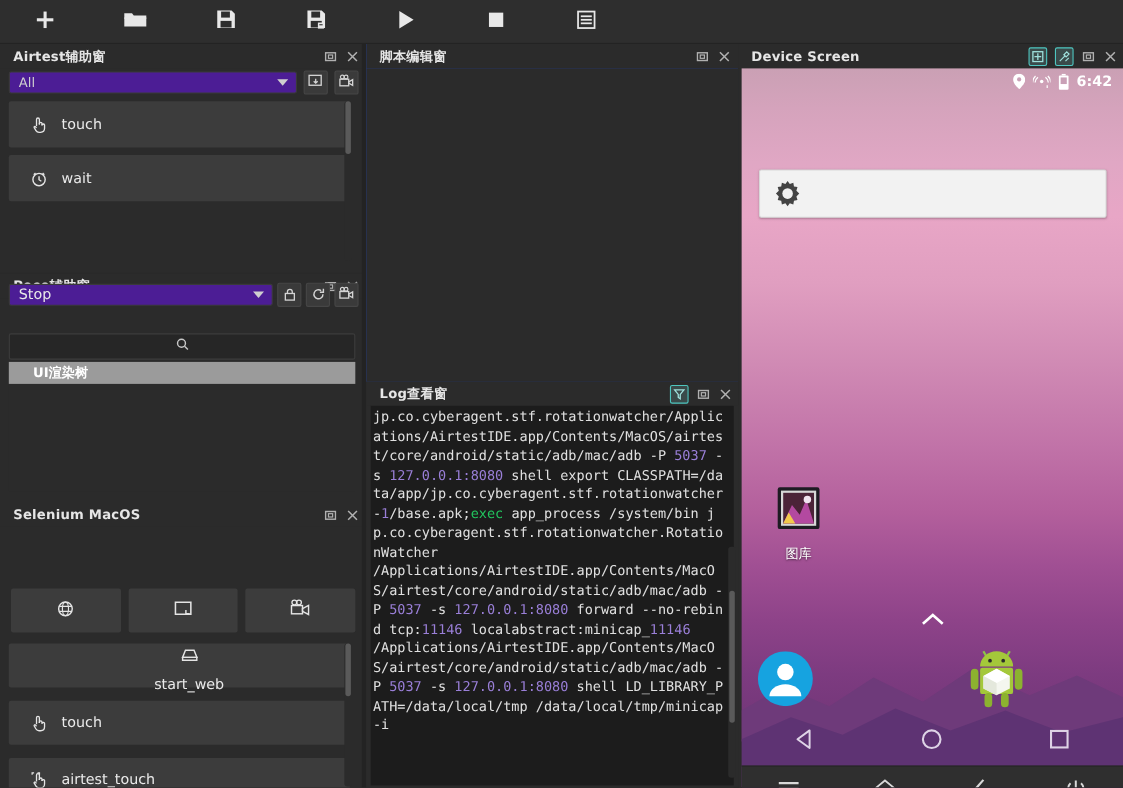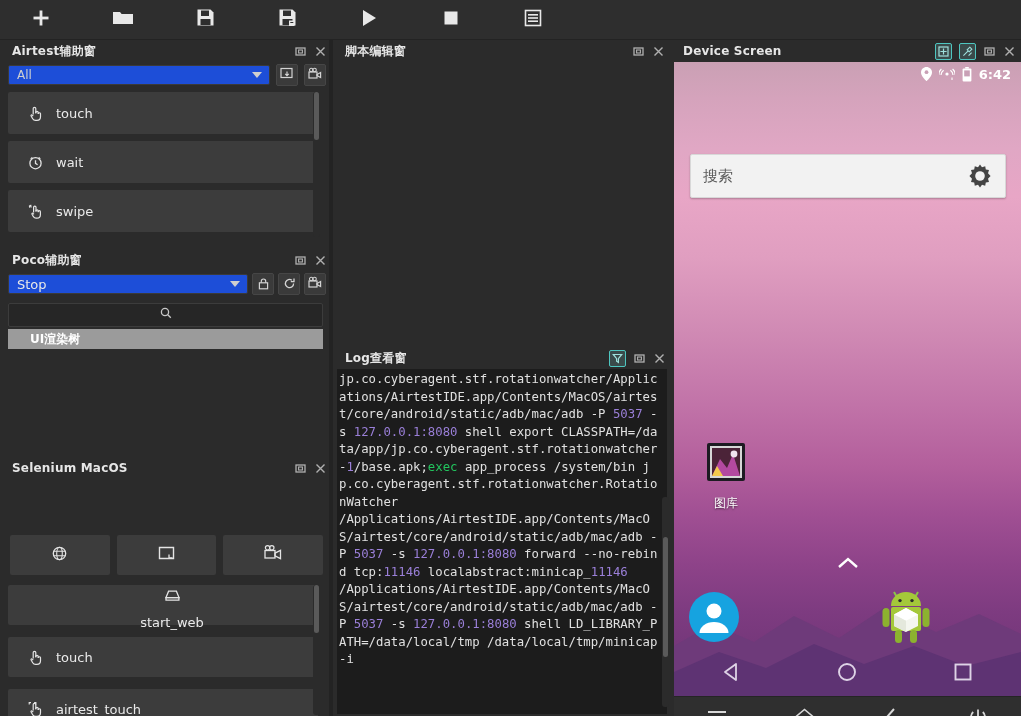--- a/index.html
+++ b/index.html
@@ -42,21 +42,21 @@
   .hdr-ico.boxed {
     width: 17px; height: 17px; border: 1px solid #4ec6c0; border-radius: 2px;
     background: #3a4a4a;
   }
   .hdr-ico.boxed svg { stroke: #9fe0dc; }
 
   
   #left-col { position: absolute; left: 0; top: 40px; width: 333px; height: 676px; background: #2b2b2b; }
 
   .combo {
-    height: 20px; background: #1d4ed8; border: 1px solid #3a3a3a; border-radius: 2px;
+    height: 20px; background: #4c1d95; border: 1px solid #3a3a3a; border-radius: 2px;
     display: flex; align-items: center; padding: 0 4px 0 8px; cursor: pointer;
   }
   .combo-val { flex: 1; font-size: 12px; color: #cfcfcf; white-space: nowrap; overflow: hidden; }
   .combo.big .combo-val { font-size: 13px; color: #e8e8e8; }
   .caret { width: 0; height: 0; border-left: 5px solid transparent; border-right: 5px solid transparent;
            border-top: 6px solid #cfcfcf; margin-right: 3px; }
 
   .sq-btn {
     width: 22px; height: 22px; background: #3a3a3a; border: 1px solid #464646; border-radius: 2px;
     display: flex; align-items: center; justify-content: center; cursor: pointer; flex: none;
@@ -295,31 +295,20 @@
         <div class="list-item">
           <span class="li-icon">
             <svg width="17" height="17" viewBox="0 0 17 17">
                 <circle cx="8.5" cy="9.2" r="5.6" stroke-width="1.3"></circle>
                 <path d="M8.5 6.2v3.2l2.1 1.4" stroke-width="1.3"></path>
                 <path d="M5.3 3.4 3.7 4.9 M11.7 3.4l1.6 1.5" stroke-width="1.3"></path>
               </svg>
           </span>
           <span class="li-label">wait</span>
         </div>
-        <div class="list-item">
-          <span class="li-icon">
-            <svg width="17" height="17" viewBox="0 0 17 17">
-                <path d="M6.6 9.6V4.3a1.2 1.2 0 0 1 2.4 0v4.2" stroke-width="1.2"></path>
-                <path d="M9 8.5v-.6a1.1 1.1 0 0 1 2.2 0v1.2" stroke-width="1.2"></path>
-                <path d="M11.2 9.2v-.4a1.1 1.1 0 0 1 2.2 0v3c0 1.9-1.4 3.4-3.4 3.4H9c-1.3 0-2-.6-2.6-1.5L5 11.2c-.4-.7.6-1.4 1.1-.8l.8.9" stroke-width="1.2"></path>
-                <path d="M4.6 4.2 2.4 2.6 M2.4 2.6l.3 2 M2.4 2.6l2-.2" stroke-width="1.2"></path>
-              </svg>
-          </span>
-          <span class="li-label">swipe</span>
-        </div>
       </div>
       <div class="vscroll" style="left:313px;top:52px;height:145px;">
         <div class="thumb" style="top:0;height:48px;"></div>
       </div>
     </div>
 
     <div class="panel" style="left:0;top:209px;width:333px;height:207px;">
       <div class="panel-head">
         <div class="panel-title">Poco辅助窗</div>
         <div class="hdr-icons">
@@ -330,21 +319,21 @@
               </svg>
           </div>
           <div class="hdr-ico">
             <svg width="11" height="11" viewBox="0 0 11 11">
                 <path d="M1.5 1.5 L9.5 9.5 M9.5 1.5 L1.5 9.5" stroke-width="1.4"></path>
               </svg>
           </div>
         </div>
       </div>
 
-      <div style="position:absolute;left:8px;top:24px;width:318px;display:flex;gap:4px;align-items:center;">
+      <div style="position:absolute;left:8px;top:8px;width:318px;display:flex;gap:4px;align-items:center;">
         <div class="combo big" style="flex:1;">
           <span class="combo-val">Stop</span>
           <span class="caret"></span>
         </div>
         <div class="sq-btn">
           <span>
             <svg width="13" height="13" viewBox="0 0 13 13">
                 <rect x="2.4" y="5.8" width="8.2" height="6" stroke-width="1.2"></rect>
                 <path d="M4.3 5.8V4.2a2.2 2.2 0 0 1 4.4 0v1.6" stroke-width="1.2"></path>
               </svg>
@@ -590,21 +579,20 @@
           <svg width="10" height="15" viewBox="0 0 10 15">
               <rect x="3.2" y="0" width="3.6" height="1.6"></rect>
               <rect x="0.6" y="1.6" width="8.8" height="13" rx="1"></rect>
               <rect x="2.2" y="3.4" width="5.6" height="6" fill="#c9a0b6"></rect>
             </svg>
         </span>
         <span>6:42</span>
       </div>
 
       <div class="dev-search">
-        <span class="ph">搜索</span>
         <span style="display:flex;">
           <svg width="26" height="26" viewBox="0 0 26 26">
             <path d="M13 8.2a4.8 4.8 0 1 0 0 9.6 4.8 4.8 0 0 0 0-9.6zm0 7a2.2 2.2 0 1 1 0-4.4 2.2 2.2 0 0 1 0 4.4z"></path>
             <path d="M13 1.6 15 4.2 18.2 3.2 18.8 6.5 22 7.1 21 10.3 23.6 13 21 15.7 22 18.9 18.8 19.5 18.2 22.8 15 21.8 13 24.4 11 21.8 7.8 22.8 7.2 19.5 4 18.9 5 15.7 2.4 13 5 10.3 4 7.1 7.2 6.5 7.8 3.2 11 4.2z"></path>
             <circle cx="13" cy="13" r="4.8" fill="#f2f2f2"></circle>
           </svg>
         </span>
       </div>
 
       <div class="app-grid">

